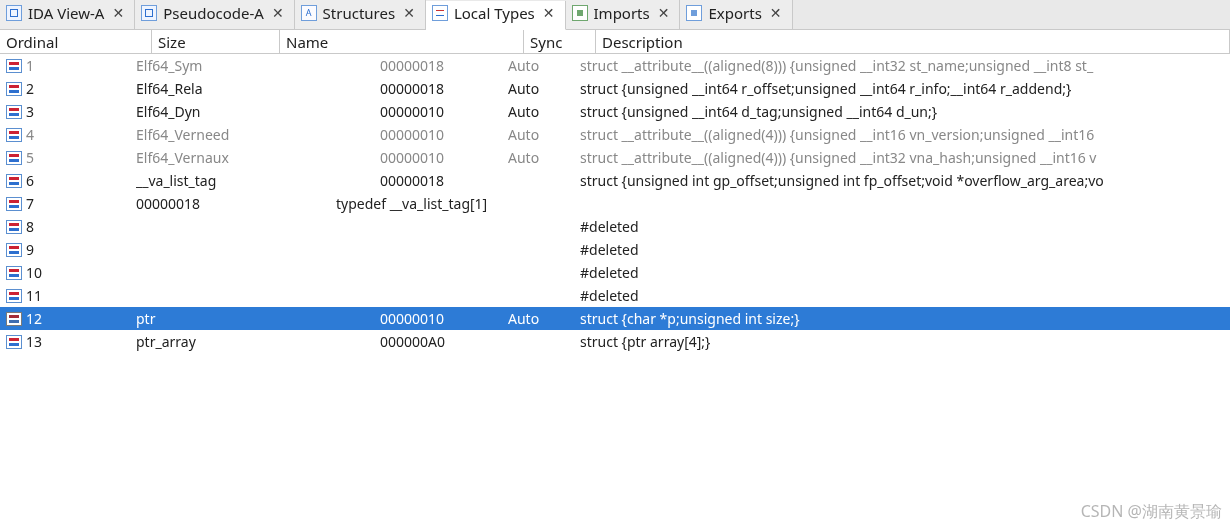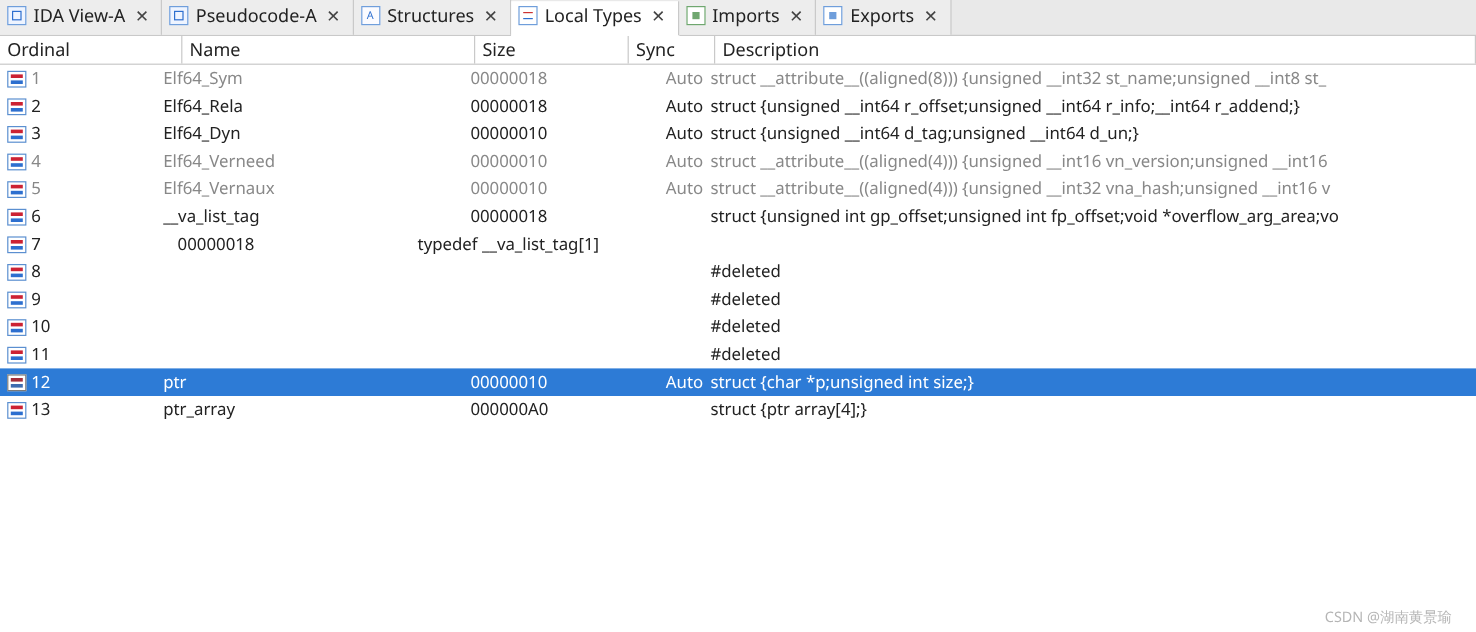--- a/index.html
+++ b/index.html
@@ -88,42 +88,42 @@
     white-space: nowrap;
     overflow: hidden;
   }
   .row.selected {
     background: #2d7bd6;
     color: #fff;
   }
   .row .cell { padding-left:6px; overflow:hidden; }
   .row .cell.ord  { width:130px; display:flex; align-items:center; gap:4px;}
   .row .cell.name { width:244px; }
-  .row .cell.size { width:128px;margin-left:12px; }
-  .row .cell.sync { width: 72px; text-align: right; }
+  .row .cell.size { width:128px; }
+  .row .cell.sync { width: 72px; }
   .row .cell.desc { flex:1; }
   .row.dim { color:#888; }
   .row-icon {
     display:inline-block; width:16px; height:14px;
     border:1px solid #5b8fd0; background:#fff;
     position:relative; flex:0 0 16px;
   }
   .row-icon::before{
     content:""; position:absolute; left:2px; top:2px; width:10px; height:3px;
     background:#c23; 
   }
   .row-icon::after{
     content:""; position:absolute; left:2px; bottom:2px; width:10px; height:3px;
     background:#2d6fcf;
   }
   .row.selected .row-icon { border-color:#7a7a7a; filter:grayscale(0.3);}
   .watermark {
-    position:absolute; right:20px; bottom:4px;
+    position:absolute; right:8px; bottom:4px;
     color: rgba(120,120,120,0.55);
-    font-size: 12px;
+    font-size: 16px;
     pointer-events:none;
     margin-top:39px;
   }
 </style>
 </head>
 <body>
 
 <div class="tabbar">
   <div class="tab">
     <span class="tab-icon ico-view"></span>
@@ -153,22 +153,22 @@
   <div class="tab">
     <span class="tab-icon ico-exp"></span>
     <span class="tab-label">Exports</span>
     <span class="close">✕</span>
   </div>
 </div>
 
 <div class="table">
   <div class="header">
     <div class="col col-ordinal">Ordinal</div>
+    <div class="col col-size">Size</div>
     <div class="col col-name">Name</div>
-    <div class="col col-size">Size</div>
     <div class="col col-sync">Sync</div>
     <div class="col col-desc">Description</div>
   </div>
 
   <div class="rows" id="rows-host">
       <div class="row dim">
         <div class="cell ord">
           <span class="row-icon"></span>
           <span>1</span>
         </div>

